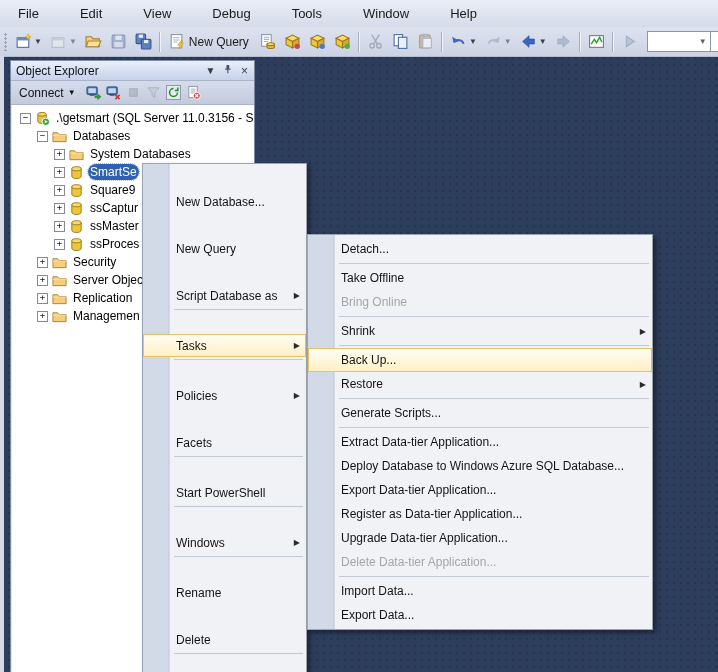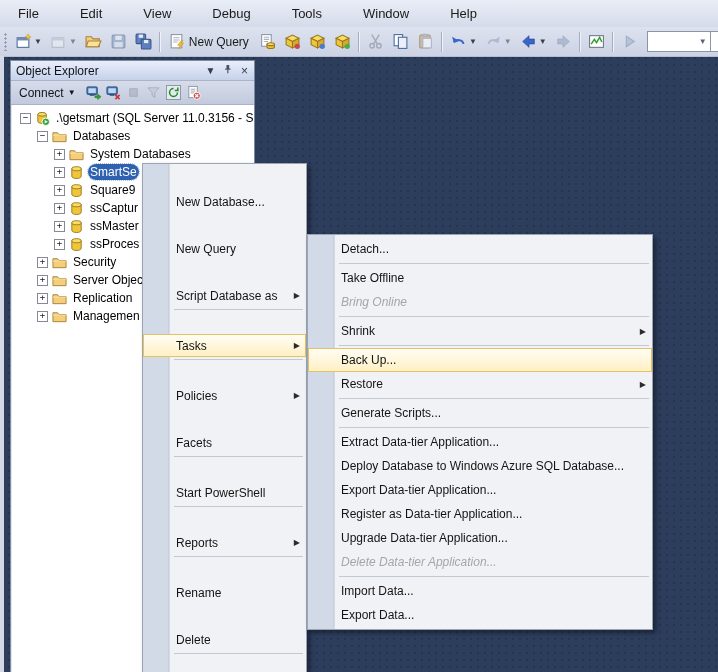--- a/index.html
+++ b/index.html
@@ -62,21 +62,21 @@
   .tree-label.selected{background:#2e62b1;color:#fff;outline:1px dotted #9db8e0;border-radius:8px;}
   
   .menu{position:absolute;border:1px solid #9ba4b2;
     background:linear-gradient(to right,#d3dae7 0px,#d3dae7 25px,#bcc5d2 26px,#f1f2f5 27px,#f1f2f5 100%);
     box-shadow:3px 3px 5px rgba(0,0,0,.4);padding:2px 0;font-size:12px;color:#141414;}
   #context-menu{left:142px;top:163px;width:163px;}
   #tasks-submenu{left:307px;top:234px;width:344px;}
   .menu-item{position:relative;display:flex;align-items:center;padding-left:33px;padding-right:18px;}
   #context-menu .menu-item{height:23px;margin-top:24px;}
   #tasks-submenu .menu-item{height:24px;}
-  .menu-item.disabled{color:#a3a6ab;font-style:italic;}
+  .menu-item.disabled{color:#a3a6ab;}
   .menu-item.highlighted{background:linear-gradient(#fffdf6,#fff0c2);
     box-shadow:inset 0 0 0 1px #e5c365;}
   .menu-item .arrow{position:absolute;right:6px;font-size:8px;color:#2b2b2b;}
   .menu-sep{height:1px;background:#c3c9d2;margin:2px 3px 2px 31px;}
 </style>
 </head>
 <body>
 
 <div id="menubar">
     <div class="mb-item">File</div>
@@ -497,21 +497,21 @@
     </div>
     <div class="menu-item">
       <span>Facets</span>
     </div>
     <div class="menu-sep"></div>
     <div class="menu-item">
       <span>Start PowerShell</span>
     </div>
     <div class="menu-sep"></div>
     <div class="menu-item">
-      <span>Reports</span>
+      <span>Windows</span>
       <span class="arrow">▶</span>
     </div>
     <div class="menu-sep"></div>
     <div class="menu-item">
       <span>Rename</span>
     </div>
     <div class="menu-item">
       <span>Delete</span>
     </div>
     <div class="menu-sep"></div>

